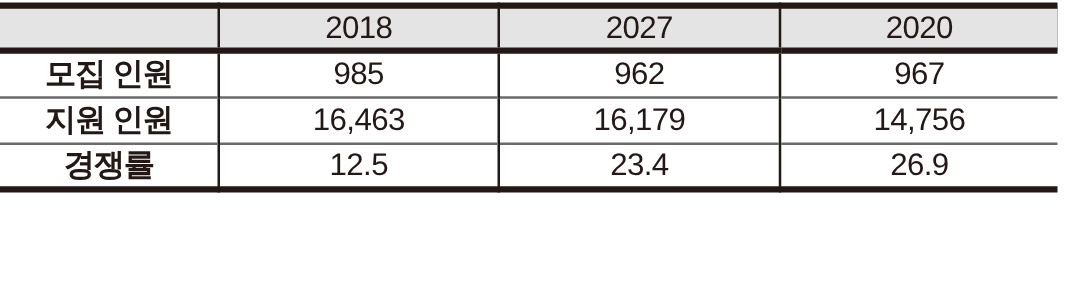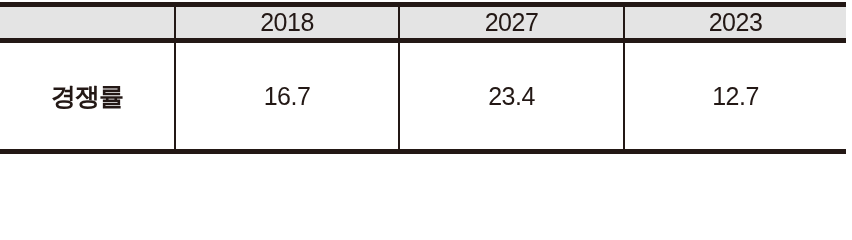--- a/index.html
+++ b/index.html
@@ -108,28 +108,40 @@
       <col class="c-y1">
       <col class="c-y2">
       <col class="c-y3">
     </colgroup>
 
     <thead>
       <tr class="header-row">
         <th class="corner-cell"></th>
         <th>2018</th>
         <th>2027</th>
-        <th>2023</th>
+        <th>2020</th>
       </tr>
     </thead>
 
     <tbody>
+      <tr>
+        <td class="row-label">모집 인원</td>
+        <td class="value-cell">985</td>
+        <td class="value-cell">962</td>
+        <td class="value-cell">967</td>
+      </tr>
 
+      <tr>
+        <td class="row-label">지원 인원</td>
+        <td class="value-cell">16,463</td>
+        <td class="value-cell">16,179</td>
+        <td class="value-cell">14,756</td>
+      </tr>
 
       <tr>
         <td class="row-label">경쟁률</td>
-        <td class="value-cell">16.7</td>
+        <td class="value-cell">12.5</td>
         <td class="value-cell">23.4</td>
-        <td class="value-cell">12.7</td>
+        <td class="value-cell">26.9</td>
       </tr>
     </tbody>
   </table>
 </div>
 
 </body></html>

